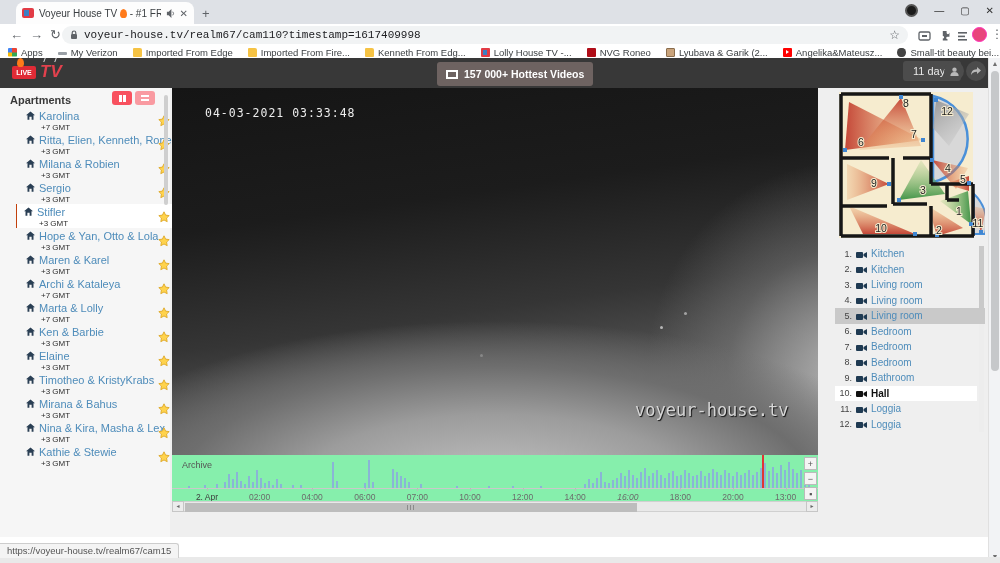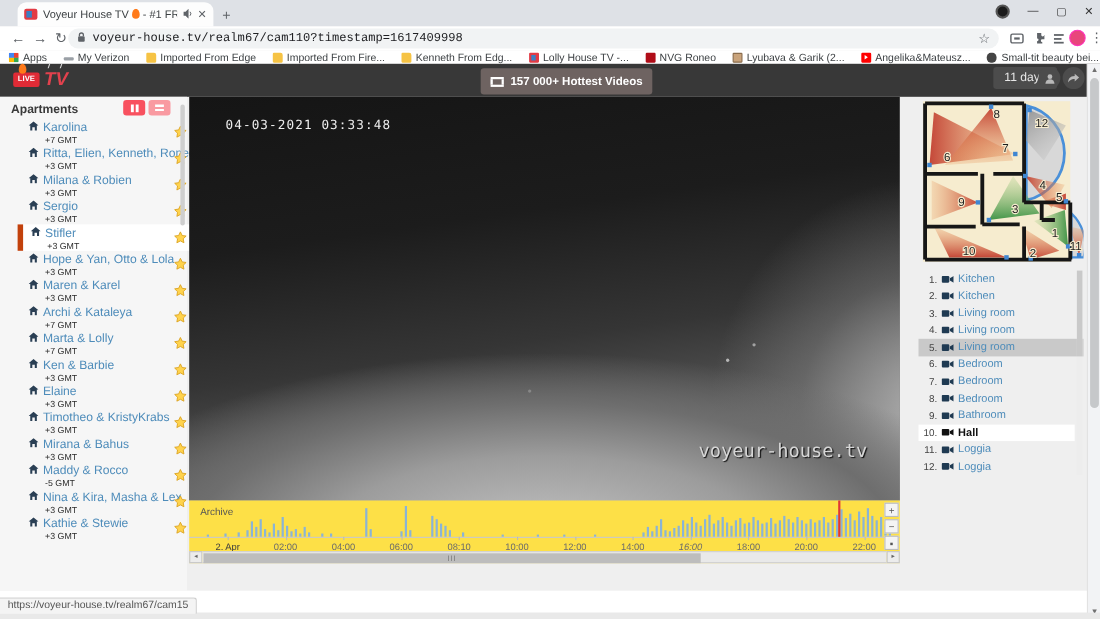--- a/index.html
+++ b/index.html
@@ -69,39 +69,39 @@
   
   #sidebar{left:0;top:88px;width:170px;height:449px;background:#f6f6f6;}
   #apt-header{left:10px;top:6px;font-size:11px;font-weight:bold;color:#3a3a3a;}
   .hdrbtn{top:3px;width:20px;height:14px;border:none;border-radius:3px;display:flex;align-items:center;
     justify-content:center;padding:0;}
   .hdrbtn.red{background:#f8515f;}
   .hdrbtn.pink{background:#f99aa1;}
   .gridic2{width:7px;height:7px;background:linear-gradient(#fff 3px,transparent 3px,transparent 4px,#fff 4px) 0 0/7px 7px;}
   #apt-list{left:16px;top:20px;width:170px;}
   .apt{position:relative;height:24px;padding:2px 0 0 10px;box-sizing:border-box;cursor:pointer;}
-  .apt.selected{background:#ffffff;border-left:5px solid #c2410c;padding-left:7px;}
+  .apt.selected{background:#ffffff;border-left:1px solid #c2410c;padding-left:7px;}
   .apt .nm{font-size:11px;color:#4e8cba;white-space:nowrap;display:flex;align-items:center;gap:4px;}
   .apt .gmt{font-size:8px;color:#2b2b2b;margin-left:15px;margin-top:1px;}
   .apt .star{position:absolute;right:16px;top:5px;}
   #side-scroll{left:164px;top:95px;width:4px;height:110px;background:#cfcfcf;border-radius:2px;}
 
   
   #video{left:172px;top:88px;width:646px;height:367px;background:
     radial-gradient(ellipse 90% 62% at 50% 110%, #c6c6c6 0%, #9c9c9c 34%, #6e6e6e 55%, rgba(55,55,55,0) 75%),
     radial-gradient(ellipse 45% 85% at 104% 78%, #b0b0b0 0%, rgba(130,130,130,0.45) 40%, rgba(40,40,40,0) 68%),
     linear-gradient(172deg, #151515 0%, #1c1c1c 32%, #353535 58%, #636363 84%, #8d8d8d 100%);}
   #stamp{left:33px;top:18px;font-family:"DejaVu Sans Mono",monospace;font-size:11.5px;color:#ededed;letter-spacing:1px;}
   #wmark{left:463px;top:312px;font-family:"DejaVu Sans Mono",monospace;font-size:17px;color:#d6d6d6;
     text-shadow:1px 1px 1px #111;}
   #specks{left:488px;top:238px;width:3px;height:3px;border-radius:50%;background:rgba(230,230,230,.7);
     box-shadow:24px -14px 0 rgba(220,220,220,.6), -180px 28px 0 rgba(200,200,200,.35);}
 
   
-  #timeline{left:172px;top:455px;width:646px;height:57px;background:#fde047;}
+  #timeline{left:172px;top:455px;width:646px;height:57px;background:#86efac;}
   #tl-label{left:10px;top:5px;font-size:9px;color:#555;}
   #bars{left:0;top:1px;width:646px;height:32px;}
   .bar{position:absolute;bottom:0;width:2px;background:#8ab4d6;}
   #axis{left:0;top:33px;width:646px;height:1px;background:#c9c9c9;}
   .tickmark{position:absolute;top:33px;width:1px;height:3px;background:#bbb;}
   .ticklbl{position:absolute;top:37px;width:44px;text-align:center;font-size:8.5px;color:#6b6b6b;}
   .ticklbl.first{color:#3d3d3d;}
   #playhead{top:0;width:2px;height:33px;background:#e03535;}
   .zoombtn{left:632px;width:13px;height:13px;background:#f4f4f4;border:1px solid #bbb;box-sizing:border-box;
     font-size:9px;color:#555;line-height:10px;text-align:center;padding:0;}
@@ -421,32 +421,20 @@
             </svg></span>
         </div>
         <div class="apt">
           <div class="nm">
             <span><svg width="9" height="9" viewBox="0 0 12 11">
                 <path d="M6 0l6 5h-2v6H7.5V7h-3v4H2V5H0z" fill="#2a3f54"></path>
               </svg></span>
             <span>Mirana &amp; Bahus</span>
           </div>
           <div class="gmt">+3 GMT</div>
-          <span class="star"><svg width="12" height="12" viewBox="0 0 12 12">
-              <path d="M6 0.8l1.6 3.3 3.6 0.5-2.6 2.5 0.6 3.6L6 9l-3.2 1.7 0.6-3.6L0.8 4.6l3.6-0.5z" fill="#ffd34d" stroke="#dba21e" stroke-width="0.8"></path>
-            </svg></span>
-        </div>
-        <div class="apt">
-          <div class="nm">
-            <span><svg width="9" height="9" viewBox="0 0 12 11">
-                <path d="M6 0l6 5h-2v6H7.5V7h-3v4H2V5H0z" fill="#2a3f54"></path>
-              </svg></span>
-            <span>Maddy &amp; Rocco</span>
-          </div>
-          <div class="gmt">-5 GMT</div>
           <span class="star"><svg width="12" height="12" viewBox="0 0 12 12">
               <path d="M6 0.8l1.6 3.3 3.6 0.5-2.6 2.5 0.6 3.6L6 9l-3.2 1.7 0.6-3.6L0.8 4.6l3.6-0.5z" fill="#ffd34d" stroke="#dba21e" stroke-width="0.8"></path>
             </svg></span>
         </div>
         <div class="apt">
           <div class="nm">
             <span><svg width="9" height="9" viewBox="0 0 12 11">
                 <path d="M6 0l6 5h-2v6H7.5V7h-3v4H2V5H0z" fill="#2a3f54"></path>
               </svg></span>
             <span>Nina &amp; Kira, Masha &amp; Lex</span>
@@ -579,35 +567,35 @@
     <div id="ticks">
         <div class="tickmark" style="left: 35px;"></div>
         <div class="ticklbl first" style="left: 13px;">2. Apr</div>
         <div class="tickmark" style="left: 87.6px;"></div>
         <div class="ticklbl" style="left: 65.6px;">02:00</div>
         <div class="tickmark" style="left: 140.2px;"></div>
         <div class="ticklbl" style="left: 118.2px;">04:00</div>
         <div class="tickmark" style="left: 192.8px;"></div>
         <div class="ticklbl" style="left: 170.8px;">06:00</div>
         <div class="tickmark" style="left: 245.4px;"></div>
-        <div class="ticklbl" style="left: 223.4px;">08:10</div>
+        <div class="ticklbl" style="left: 223.4px;">07:00</div>
         <div class="tickmark" style="left: 298px;"></div>
         <div class="ticklbl" style="left: 276px;">10:00</div>
         <div class="tickmark" style="left: 350.6px;"></div>
         <div class="ticklbl" style="left: 328.6px;">12:00</div>
         <div class="tickmark" style="left: 403.2px;"></div>
         <div class="ticklbl" style="left: 381.2px;">14:00</div>
         <div class="tickmark" style="left: 455.8px;"></div>
         <div class="ticklbl" style="left: 433.8px; font-style: italic;">16:00</div>
         <div class="tickmark" style="left: 508.4px;"></div>
         <div class="ticklbl" style="left: 486.4px;">18:00</div>
         <div class="tickmark" style="left: 561px;"></div>
         <div class="ticklbl" style="left: 539px;">20:00</div>
         <div class="tickmark" style="left: 613.6px;"></div>
-        <div class="ticklbl" style="left: 591.6px;">22:00</div>
+        <div class="ticklbl" style="left: 591.6px;">13:00</div>
       </div>
     <button class="abs zoombtn" style="top:2px;">+</button>
     <button class="abs zoombtn" style="top:17px;">−</button>
     <button class="abs zoombtn" style="top:32px;">▪</button>
     <div class="abs" id="tl-scroll">
       <span class="sc-arrow" style="left:0;">◂</span>
       <div id="sc-track">
         <div id="sc-thumb">
             <div id="sc-grip"></div>
           </div>

